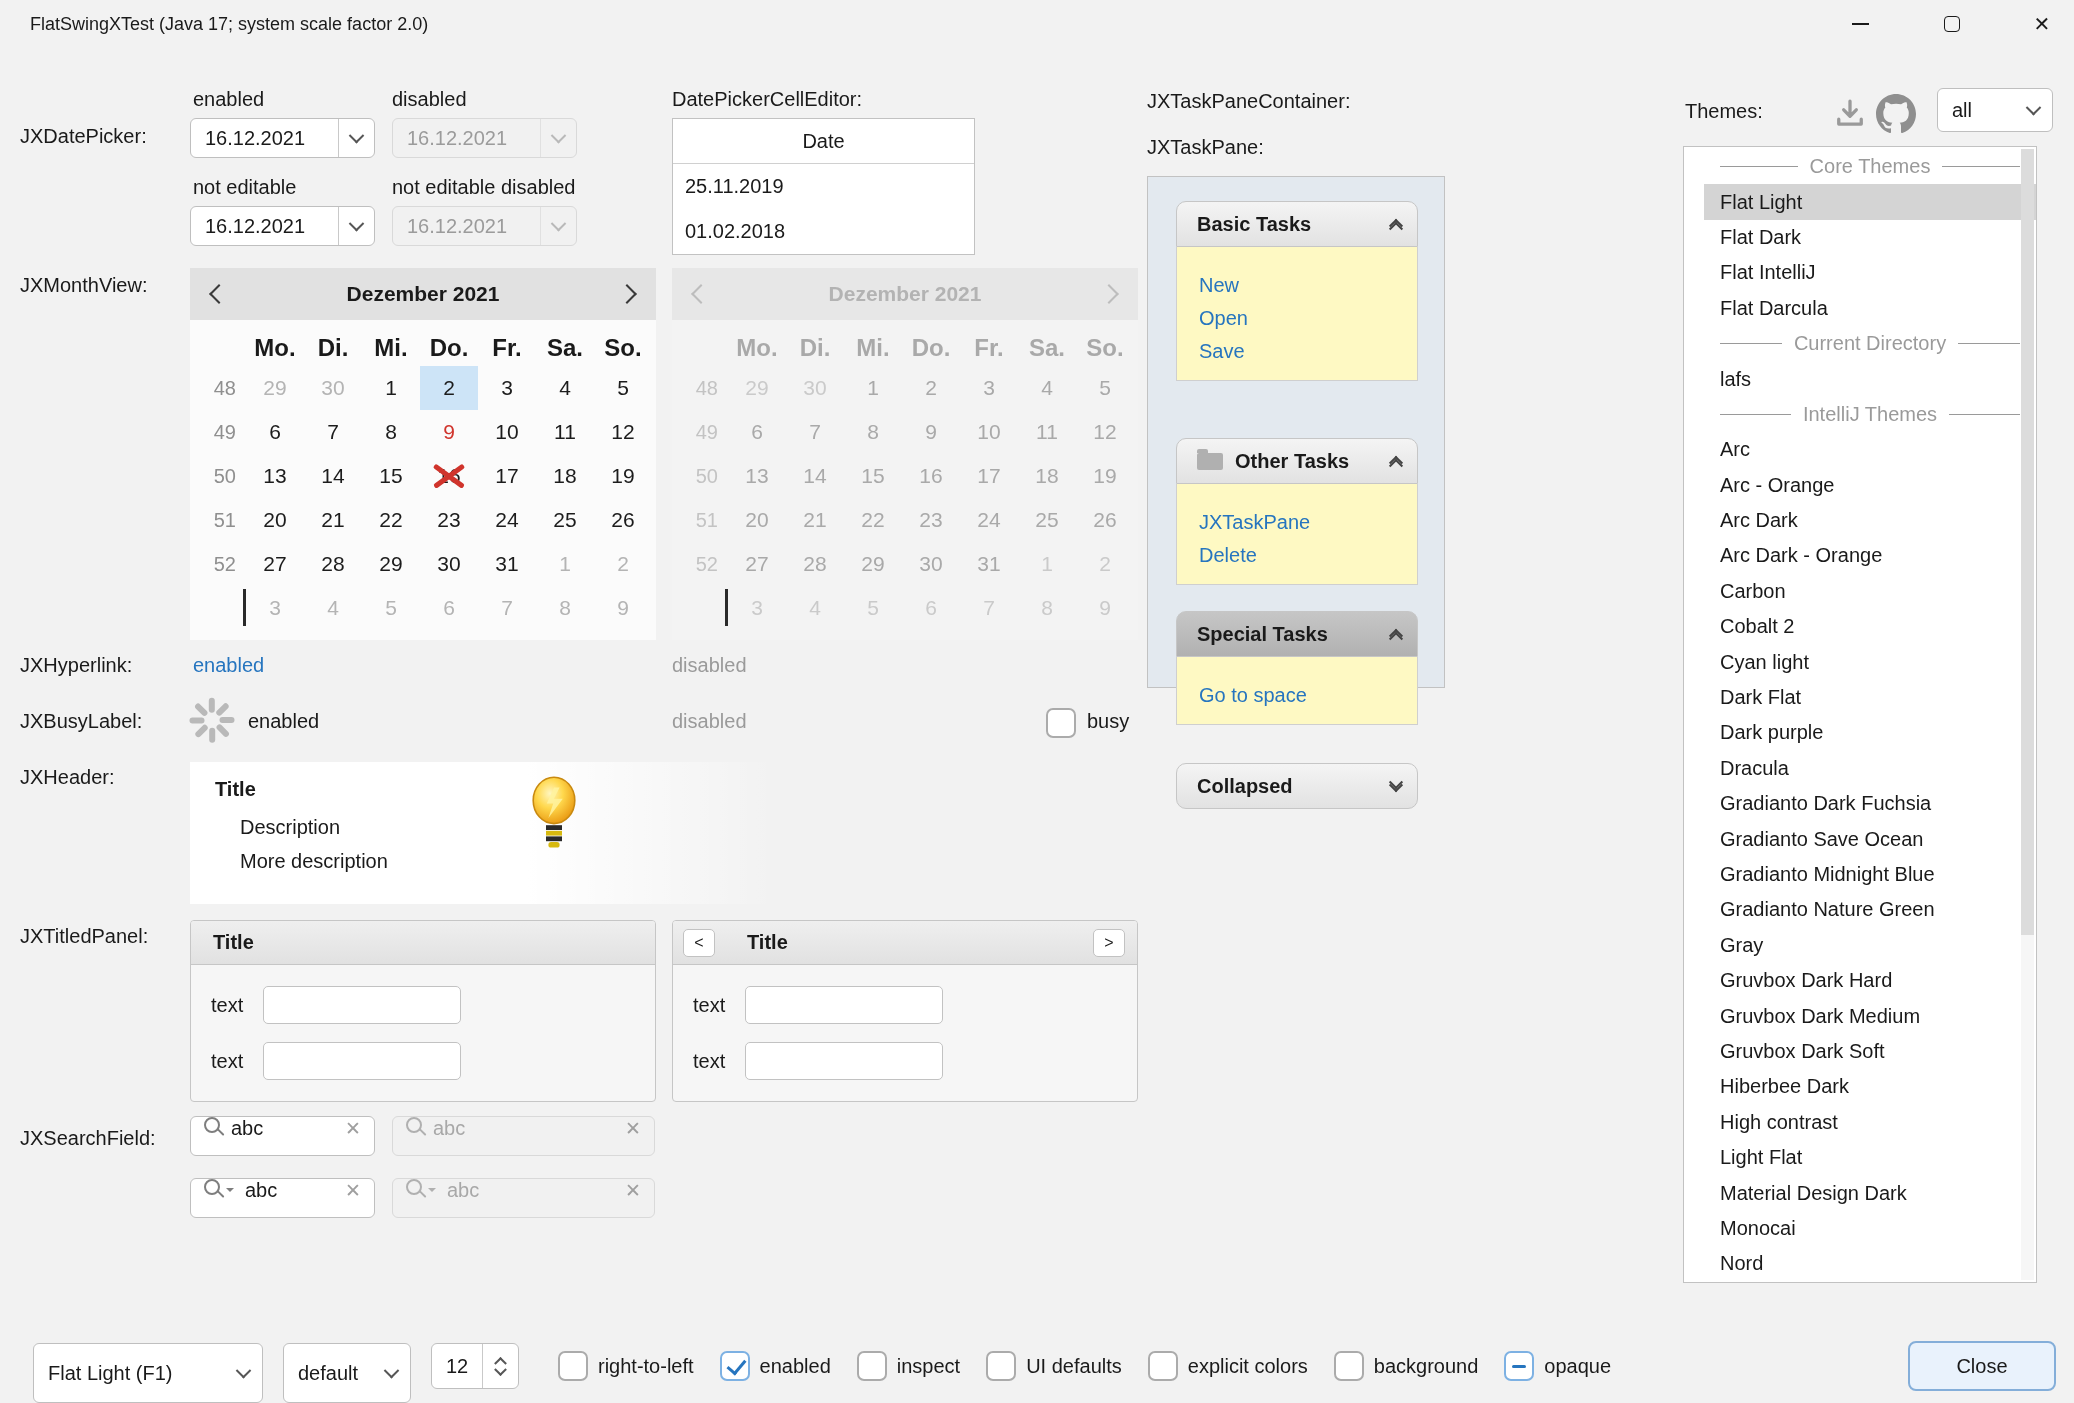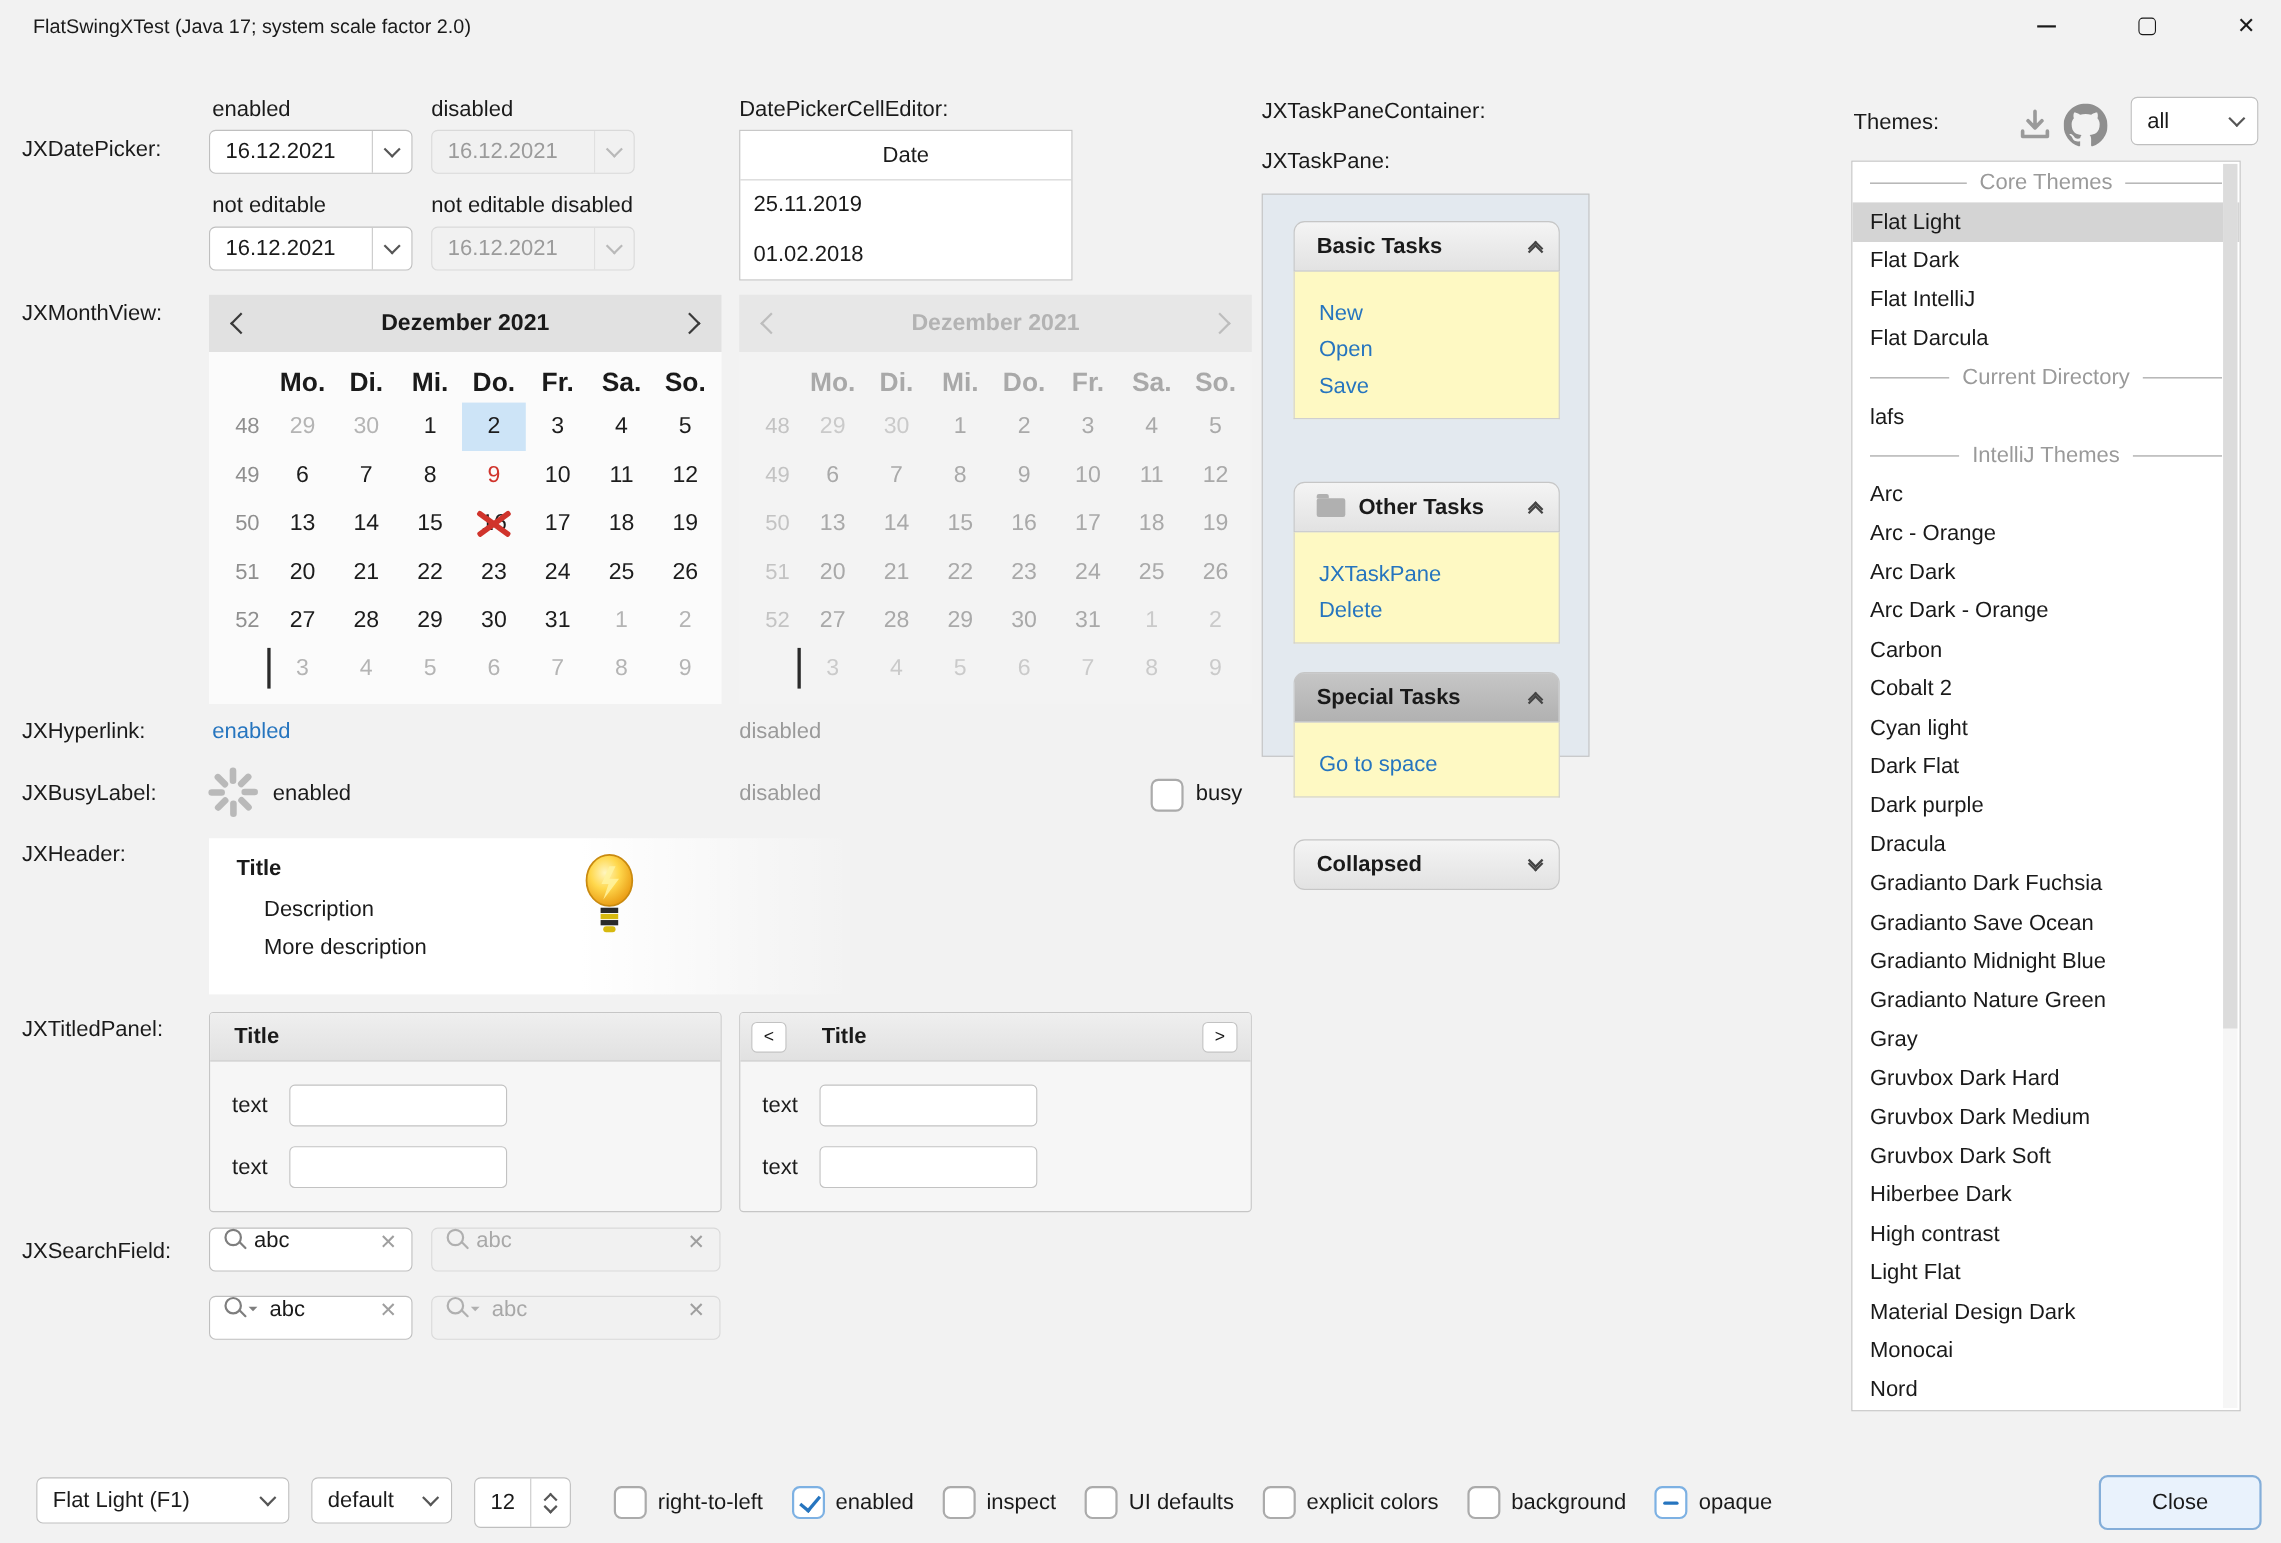--- a/index.html
+++ b/index.html
@@ -24,21 +24,21 @@
   .cv { display:inline-block; width:11px; height:11px;
         border-right:2.2px solid #565656; border-bottom:2.2px solid #565656;
         transform:rotate(45deg) translate(-2px,-2px); }
   .cv.up    { transform:rotate(-135deg) translate(-2px,-2px); }
   .cv.left  { transform:rotate(135deg); }
   .cv.right { transform:rotate(-45deg); }
   .cv.lg { width:14px; height:14px; border-width:2.6px; border-color:#3a3a3a; }
   .cv.sm { width:10px; height:10px; }
 
   
-  .combo { position:absolute; height:42px; background:#fff; border:1px solid #bfbfbf; border-radius:6px;
+  .combo { position:absolute; height:60px; background:#fff; border:1px solid #bfbfbf; border-radius:6px;
            display:flex; align-items:center; font-size:20px; cursor:pointer; }
   .combo .cval { flex:1; padding-left:14px; white-space:nowrap; }
   .combo .carea { width:38px; align-self:stretch; display:flex; align-items:center; justify-content:center; }
   .picker { height:40px; }
   .picker .carea { border-left:1px solid #c9c9c9; width:36px; }
   .picker.pdis { background:#f1f1f1; border-color:#d9d9d9; color:#9b9b9b; cursor:default; }
   .picker.pdis .carea { border-left-color:#e0e0e0; }
   .picker.pdis .cv { border-color:#b9b9b9; }
   .spinner { position:absolute; height:46px; background:#fff; border:1px solid #bfbfbf; border-radius:6px;
              display:flex; font-size:20px; }
@@ -148,21 +148,21 @@
   .tp-link { color:#2675bf; font-size:20px; padding:5px 22px; cursor:pointer; }
   .dchev { display:flex; flex-direction:column; align-items:center; }
   .dchev .cv { border-color:#444; }
   .dchev .cv + .cv { margin-top:-7px; }
   .folder { width:26px; height:17px; background:#b0b0b0; border-radius:2px; position:relative; margin-right:12px; flex:none; }
   .folder::before { content:""; position:absolute; top:-4px; left:0; width:11px; height:4px;
                     background:#b0b0b0; border-radius:2px 2px 0 0; }
 
   
   .theme-list { position:absolute; left:1683px; top:146px; width:354px; height:1137px; background:#fff;
-                border:1px solid #c2c2c2; overflow:hidden; padding-top:2px; }
+                border:1px solid #c2c2c2; overflow:hidden; padding-top:2px;padding-left:20px; }
   .tl-row { height:35.4px; display:flex; align-items:center; font-size:20px; padding:0 16px; cursor:pointer; }
   .tl-row.selected { background:#d4d4d4; }
   .tl-sep { color:#9a9a9a; gap:12px; cursor:default; }
   .tl-sep::before, .tl-sep::after { content:""; flex:1; height:1.5px; background:#9a9a9a; }
   .tl-scroll { position:absolute; right:2px; top:2px; width:13px; height:calc(100% - 4px); background:#f6f6f6; }
   .tl-thumb { position:absolute; left:0; top:0; width:100%; height:786px; background:#dcdcdc; cursor:pointer; }
 
   
   .hlink { color:#2675bf; cursor:pointer; }
 

